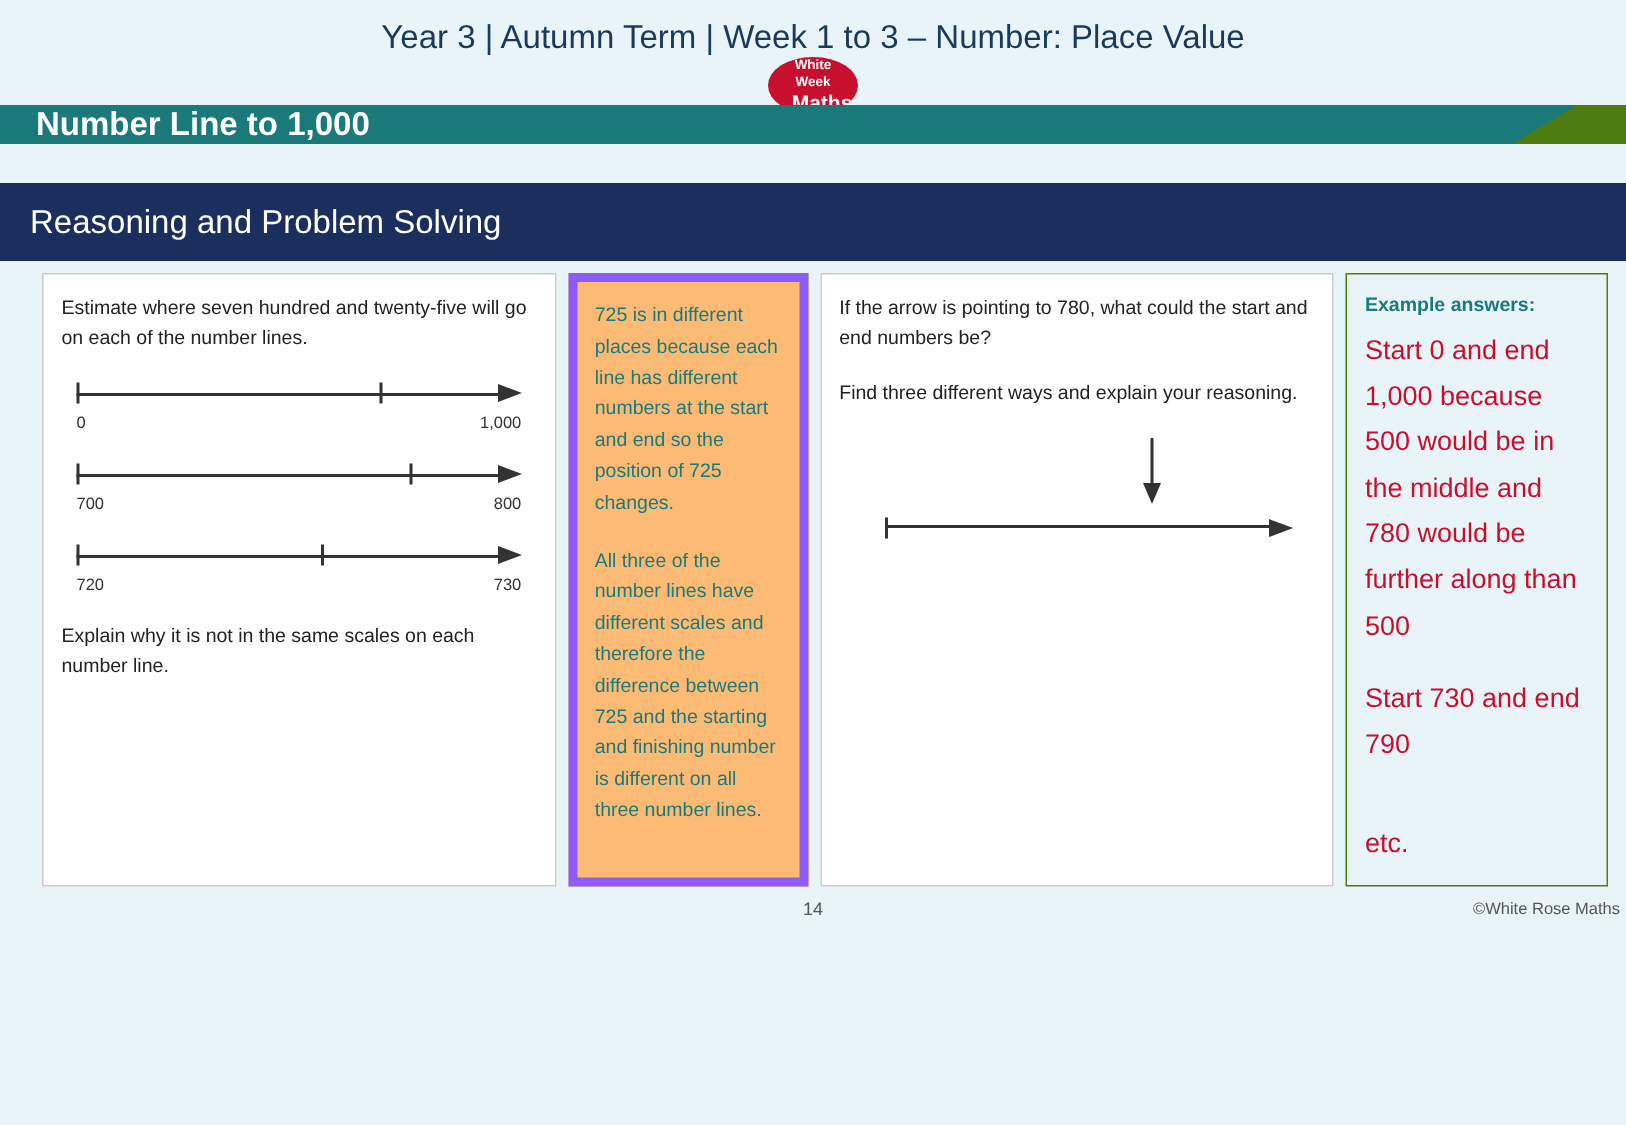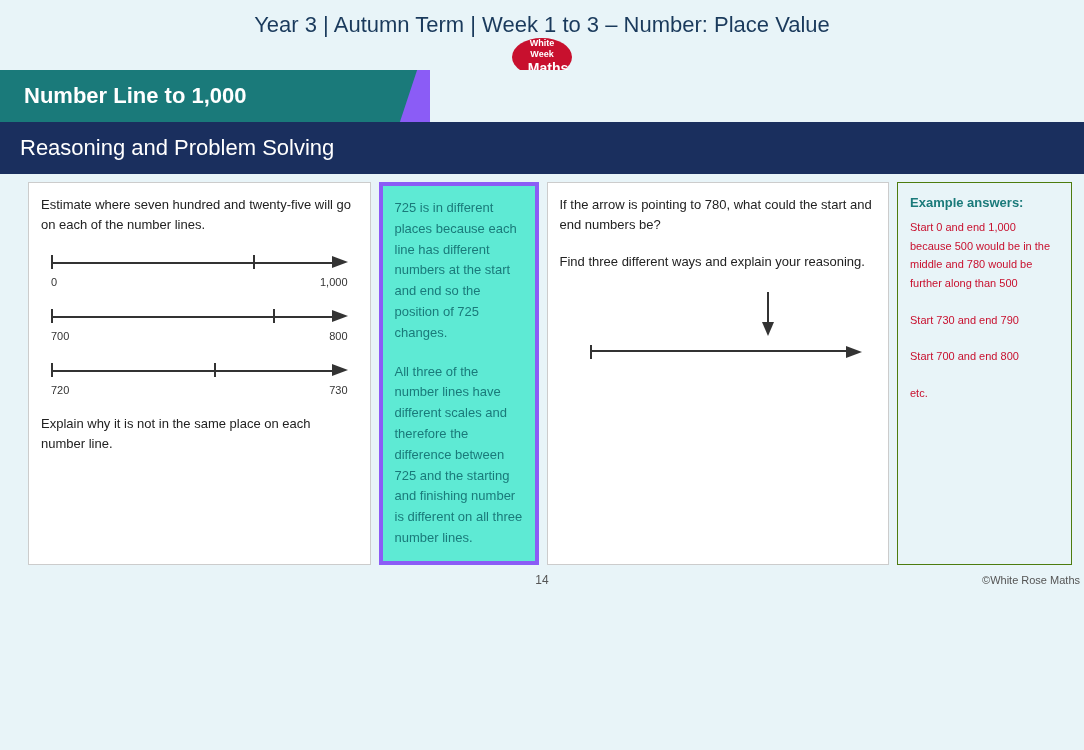--- a/index.html
+++ b/index.html
@@ -55,22 +55,22 @@
       border: 1px solid #ccc;
       padding: 12px;
       flex: 1;
     }
     .panel-text {
       font-size: 13px;
       color: #222;
       line-height: 1.5;
     }
     .panel-teal {
-      background: #5eead4;
-      border: 4px solid #8b5cf6;
+      background: #fdba74;
+      border: 6px solid #8b5cf6;
       padding: 12px;
       flex: 0 0 160px;
     }
     .panel-teal-text {
       font-size: 13px;
       color: #1a7a7a;
       line-height: 1.6;
     }
     .panel-right {
       background: white;
@@ -84,21 +84,21 @@
       padding: 12px;
       flex: 0 0 175px;
     }
     .panel-example-title {
       font-size: 13px;
       color: #1a7a7a;
       font-weight: 700;
       margin-bottom: 8px;
     }
     .panel-example-text {
-      font-size: 11px;
+      font-size: 18px;
       color: #c8102e;
       line-height: 1.7;
     }
 
     
     .number-line-container {
       margin: 18px 0 6px 0;
       position: relative;
     }
     .number-line {
@@ -230,21 +230,21 @@
       <span>Year 3 |  Autumn Term  | Week 1 to 3 – Number: Place Value</span>
     </span>
   </div>
   <div class="logo">
     <span style="font-size:9px; font-weight:700;">White</span>
     <span style="font-size:9px; font-weight:700;">Week</span>
     <span style="font-size:14px; font-weight:700;padding-left:12px;">Maths</span>
   </div>
 </div>
 
-<div style="background:#8b5cf6; height:52px; display:flex; align-items:stretch;">
+<div style="background:#4d7c0f; height:52px; display:flex; align-items:stretch;flex-direction:column;">
   <div style="background:#1a7a7a; display:flex; align-items:center; padding:0 24px; clip-path:polygon(0 0, 97% 0, 93% 100%, 0 100%); min-width:430px;">
     <span style="color:white; font-size:22px; font-weight:700;">Number Line to 1,000</span>
   </div>
   <div style="flex:1; background:#e8f4f8;"></div>
 </div>
 
 <div class="banner-dark">
   <span class="banner-dark-text">Reasoning and Problem Solving</span>
 </div>
 
@@ -286,21 +286,21 @@
         <div class="nl-tick nl-tick-left"></div>
         <div class="nl-tick" style="left:55%;"></div>
       </div>
       <div class="nl-labels">
         <span>720</span>
         <span>730</span>
       </div>
     </div>
 
     <div style="margin-top:18px;">
-      <p class="panel-text">Explain why it is not in the same place on each number line.</p>
+      <p class="panel-text">Explain why it is not in the same scales on each number line.</p>
     </div>
   </div>
 
   <div class="panel-teal">
     <p class="panel-teal-text">725 is in different places because each line has different numbers at the start and end so the position of 725 changes.</p>
     <br>
     <p class="panel-teal-text">All three of the number lines have different scales and therefore the difference between 725 and the starting and finishing number is different on all three number lines.</p>
   </div>
 
   <div class="panel-right">
@@ -319,21 +319,20 @@
       <div class="arrow-right"></div>
     </div>
   </div>
 
   <div class="panel-example">
     <p class="panel-example-title">Example answers:</p>
     <p class="panel-example-text">Start 0 and end 1,000 because 500 would be in the middle and 780 would be further along than 500</p>
     <br>
     <p class="panel-example-text">Start 730 and end 790</p>
     <br>
-    <p class="panel-example-text">Start 700 and end 800</p>
     <br>
     <p class="panel-example-text">etc.</p>
   </div>
 
 </div>
 
 <div class="footer">
   <span>14</span>
   <span class="footer-copyright">©White Rose Maths</span>
 </div>

